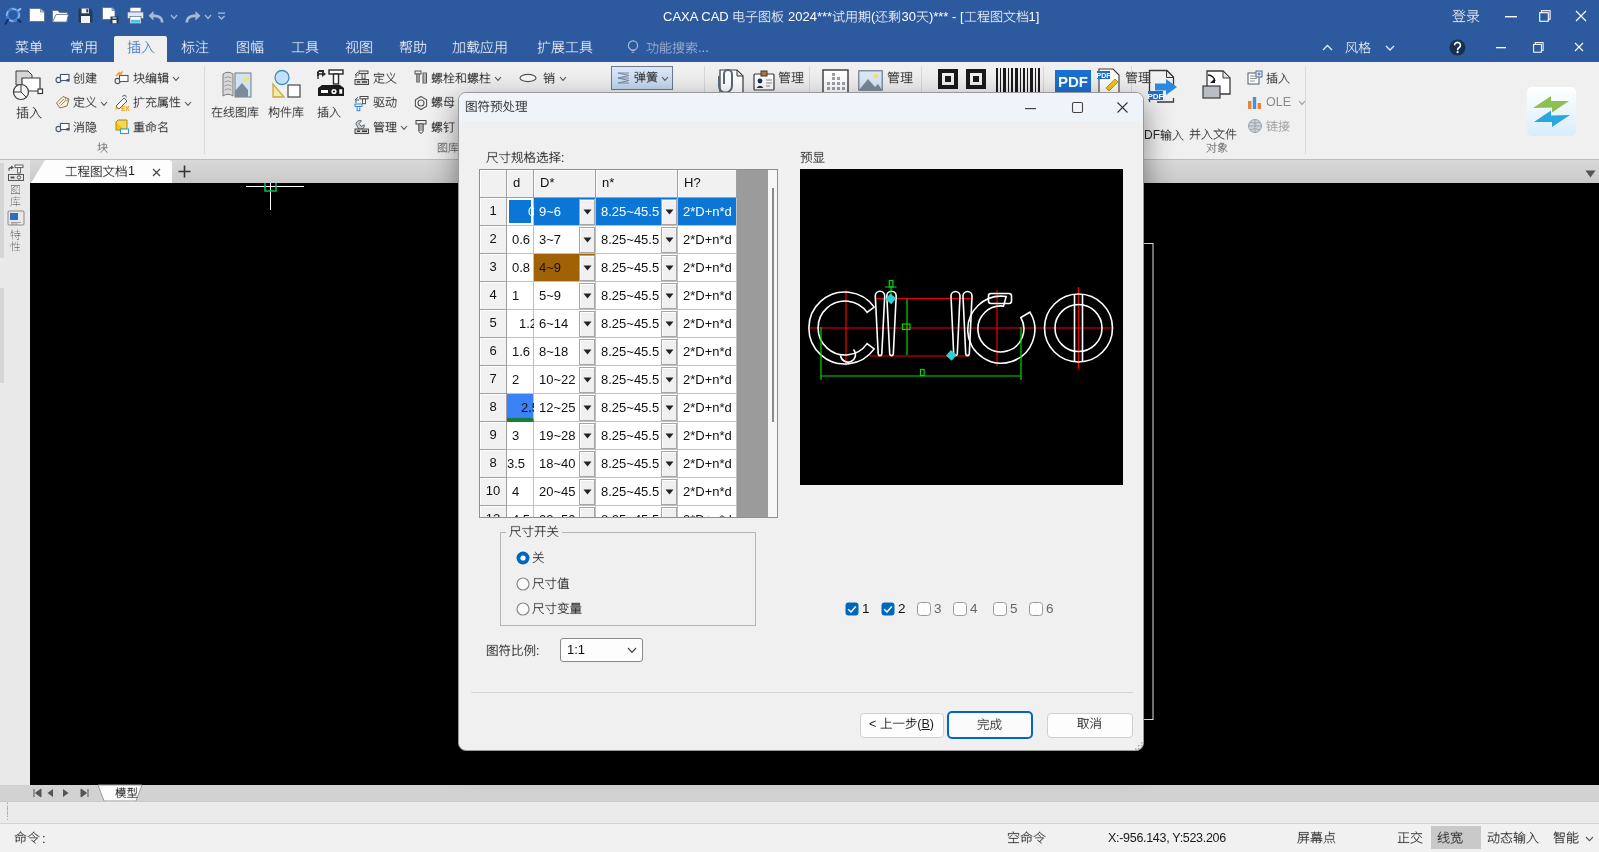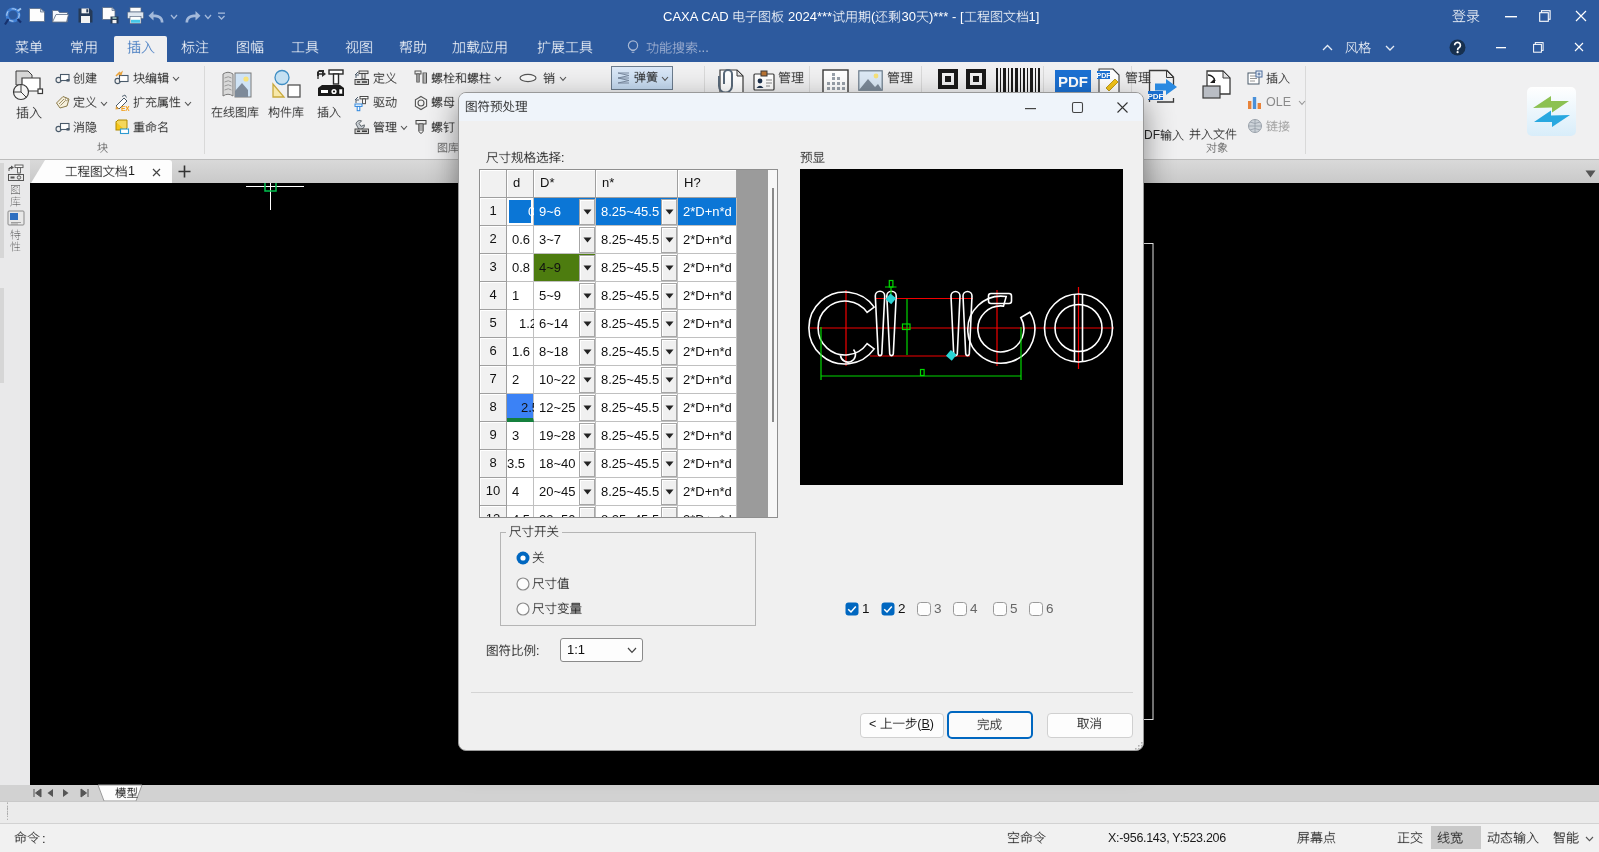--- a/index.html
+++ b/index.html
@@ -633,21 +633,21 @@
         <path d="M0.5 0.5 h8 l-4 5 z" fill="#222"></path>
       </svg>
       <div class="abs" style="left:116px;top:56px;width:82px;height:28px;background:#fff;border-right:1px solid #c0c0c0;border-bottom:1px solid #c0c0c0;font-size:13px;color:#111;line-height:27px;padding-left:5px">8.25~45.5</div>
       <div class="abs" style="left:181px;top:57px;width:16px;height:26px;background:#f0f0f0;border:1px solid #a6a6a6;box-shadow:inset 1px 1px 0 #fff"></div>
       <svg class="abs" style="left:185px;top:67px" width="9" height="6" viewBox="0 0 9 6">
         <path d="M0.5 0.5 h8 l-4 5 z" fill="#222"></path>
       </svg>
       <div class="abs" style="left:198px;top:56px;width:59px;height:28px;background:#fff;border-right:1px solid #c0c0c0;border-bottom:1px solid #c0c0c0;font-size:13px;color:#111;line-height:27px;padding-left:5px">2*D+n*d</div>
       <div class="abs" style="left:0;top:84px;width:27px;height:28px;background:#f1f1f1;border-right:1px solid #9f9f9f;border-bottom:1px solid #9f9f9f;box-shadow:inset 1px 1px 0 #fff;font-size:13px;color:#111;text-align:center;line-height:26px">3</div>
       <div class="abs" style="left:27px;top:84px;width:27px;height:28px;background:#fff;border-right:1px solid #c0c0c0;border-bottom:1px solid #c0c0c0;font-size:13px;color:#111;line-height:27px;padding-left:5px">0.8</div>
-      <div class="abs" style="left:54px;top:84px;width:62px;height:28px;background:#4d7c0f;border-right:1px solid #c0c0c0;border-bottom:1px solid #c0c0c0;font-size:13px;color:#111;line-height:27px;padding-left:5px">4~9</div>
+      <div class="abs" style="left:54px;top:84px;width:62px;height:28px;background:#a16207;border-right:1px solid #c0c0c0;border-bottom:1px solid #c0c0c0;font-size:13px;color:#111;line-height:27px;padding-left:5px">4~9</div>
       <div class="abs" style="left:99px;top:85px;width:16px;height:26px;background:#f0f0f0;border:1px solid #a6a6a6;box-shadow:inset 1px 1px 0 #fff"></div>
       <svg class="abs" style="left:103px;top:95px" width="9" height="6" viewBox="0 0 9 6">
         <path d="M0.5 0.5 h8 l-4 5 z" fill="#222"></path>
       </svg>
       <div class="abs" style="left:116px;top:84px;width:82px;height:28px;background:#fff;border-right:1px solid #c0c0c0;border-bottom:1px solid #c0c0c0;font-size:13px;color:#111;line-height:27px;padding-left:5px">8.25~45.5</div>
       <div class="abs" style="left:181px;top:85px;width:16px;height:26px;background:#f0f0f0;border:1px solid #a6a6a6;box-shadow:inset 1px 1px 0 #fff"></div>
       <svg class="abs" style="left:185px;top:95px" width="9" height="6" viewBox="0 0 9 6">
         <path d="M0.5 0.5 h8 l-4 5 z" fill="#222"></path>
       </svg>
       <div class="abs" style="left:198px;top:84px;width:59px;height:28px;background:#fff;border-right:1px solid #c0c0c0;border-bottom:1px solid #c0c0c0;font-size:13px;color:#111;line-height:27px;padding-left:5px">2*D+n*d</div>

